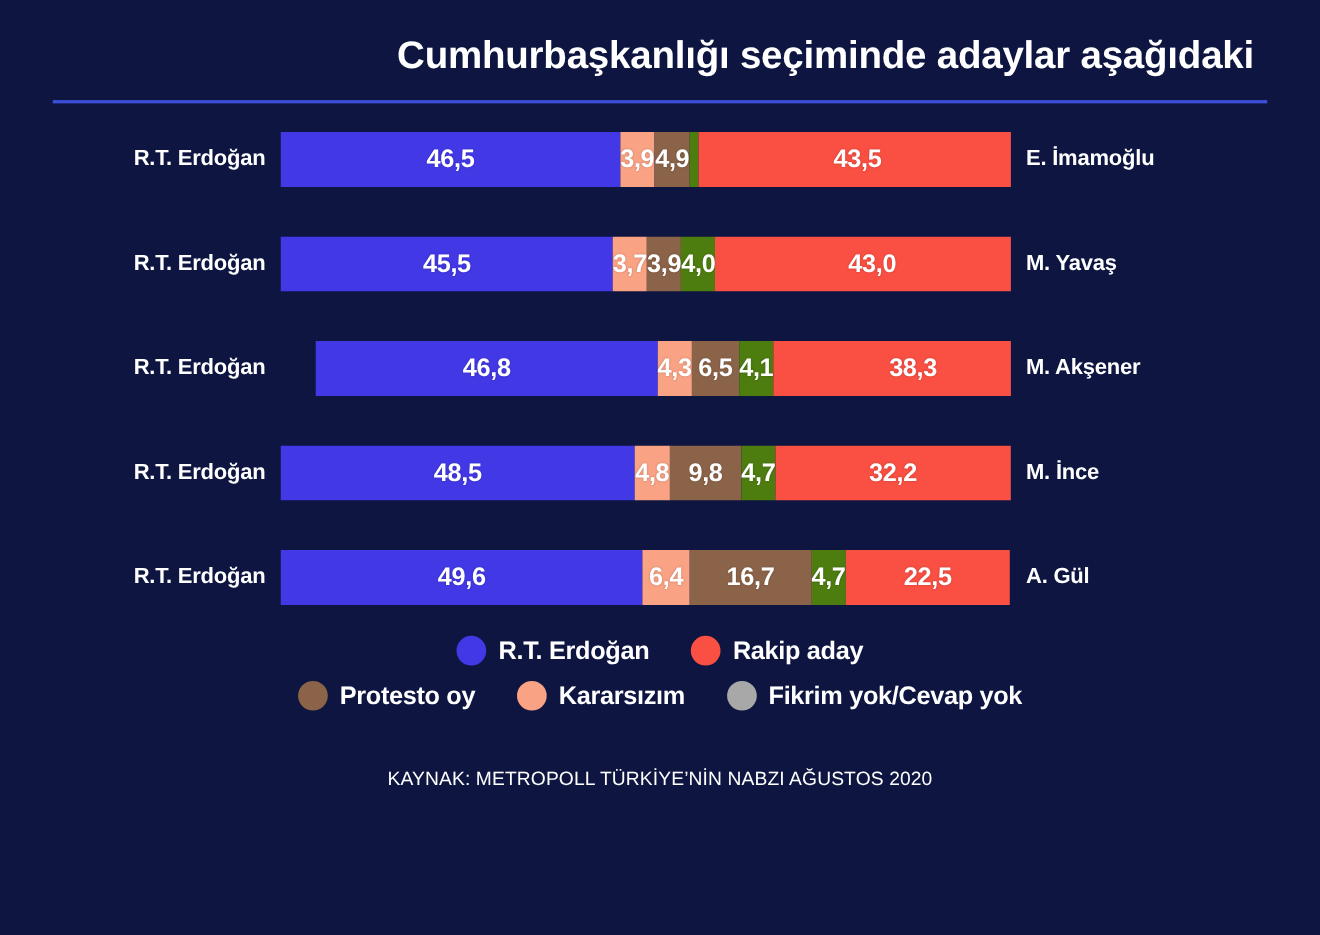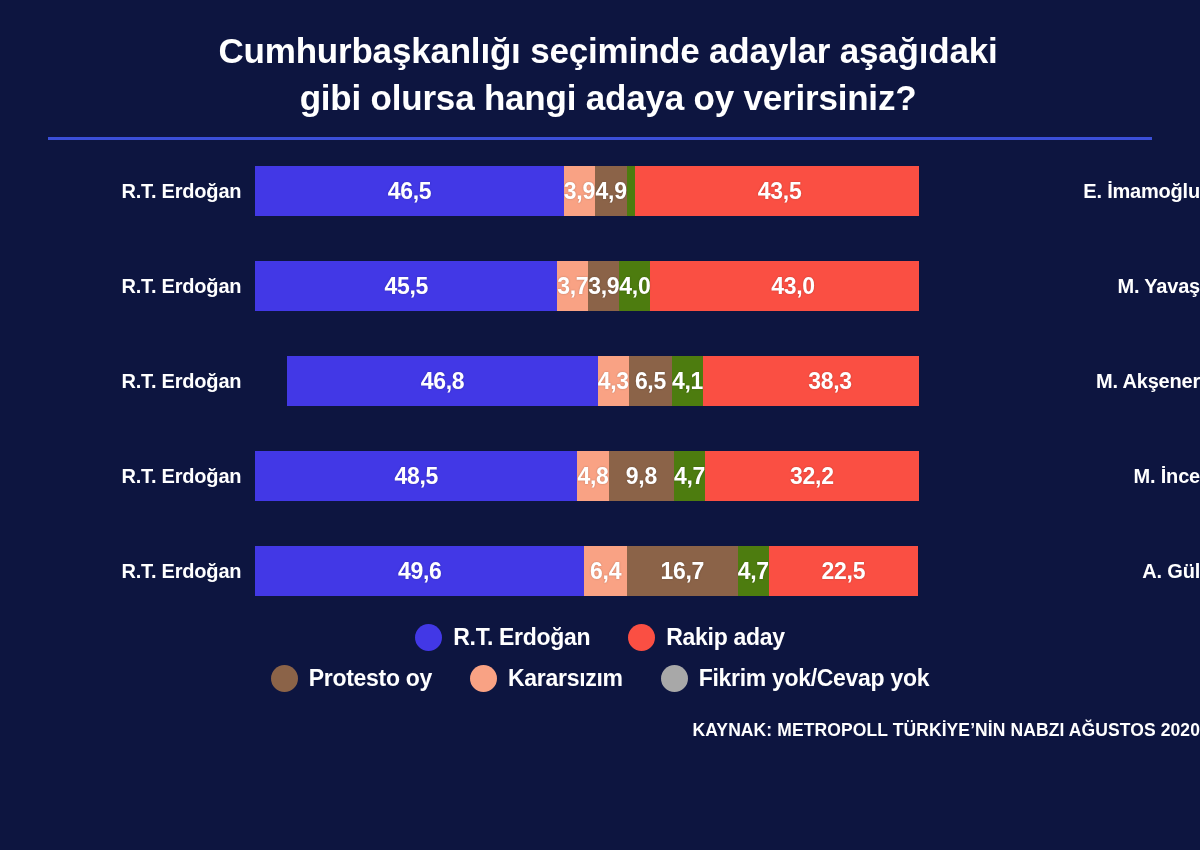--- a/index.html
+++ b/index.html
@@ -12,21 +12,21 @@
   body {
     background: #0d1540;
     font-family: "Liberation Sans", sans-serif;
     color: #ffffff;
     position: relative;
   }
 
   
   #title-block {
     padding: 28px 60px 0 76px;
-    text-align: center;
+    text-align: right;
   }
   #title-block .title-line {
     font-size: 35px;
     font-weight: bold;
     letter-spacing: -0.2px;
     line-height: 1.33;
     white-space: nowrap;
   }
   #title-rule {
     margin: 16px 48px 0 48px;
@@ -51,21 +51,21 @@
     width: 265px;
     text-align: right;
     padding-right: 14px;
     font-size: 20px;
     font-weight: bold;
     white-space: nowrap;
     letter-spacing: -0.2px;
   }
   .right-label {
     width: 292px;
-    text-align: right;
+    text-align: left;
     padding-left: 14px;
     font-size: 20px;
     font-weight: bold;
     white-space: nowrap;
     letter-spacing: -0.2px;
   }
   .bar {
     width: 690px;
     height: 50px;
     display: flex;
@@ -124,34 +124,33 @@
   .dot.noidea    { background: #a8a8a8; }
   .legend-text {
     font-size: 23px;
     font-weight: bold;
     white-space: nowrap;
     letter-spacing: -0.3px;
   }
 
   
   #source {
-    margin-top: 28px;
-    text-align: right;
+    margin-top: 52px;
+    text-align: center;
     font-size: 17.5px;
-    font-weight: bold;
+    font-weight: normal;
     letter-spacing: 0.1px;
     white-space: nowrap;
   }
 </style>
 </head>
 <body>
 
 <div id="title-block">
   <div class="title-line">Cumhurbaşkanlığı seçiminde adaylar aşağıdaki</div>
-  <div class="title-line">gibi olursa hangi adaya oy verirsiniz?</div>
 </div>
 <div id="title-rule"></div>
 
 <div id="chart">
     <div class="row">
       <div class="left-label">R.T. Erdoğan</div>
       <div class="bar">
         <div class="seg erdogan" style="flex: 0 0 46.5%;">
           <span class="val">46,5</span>
         </div>

